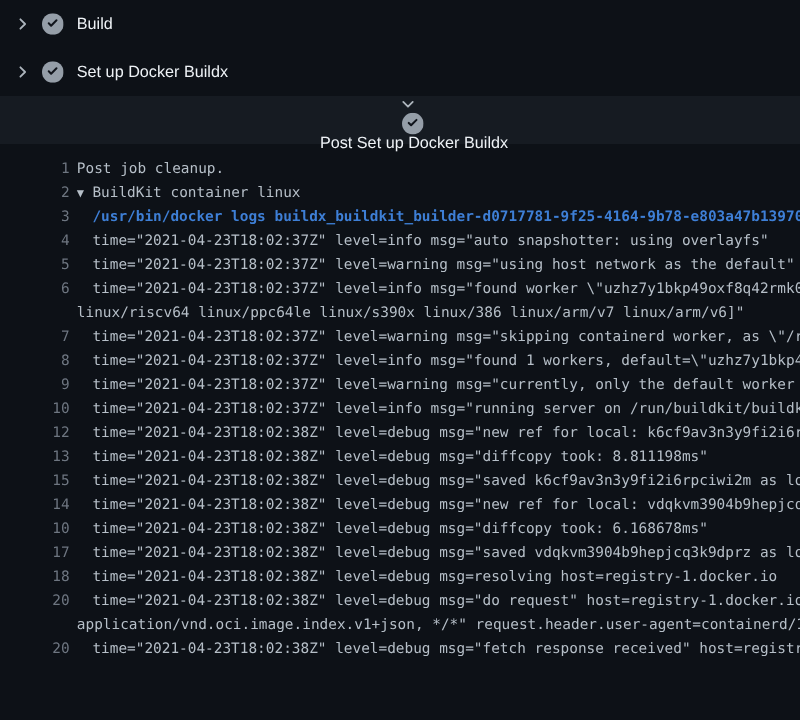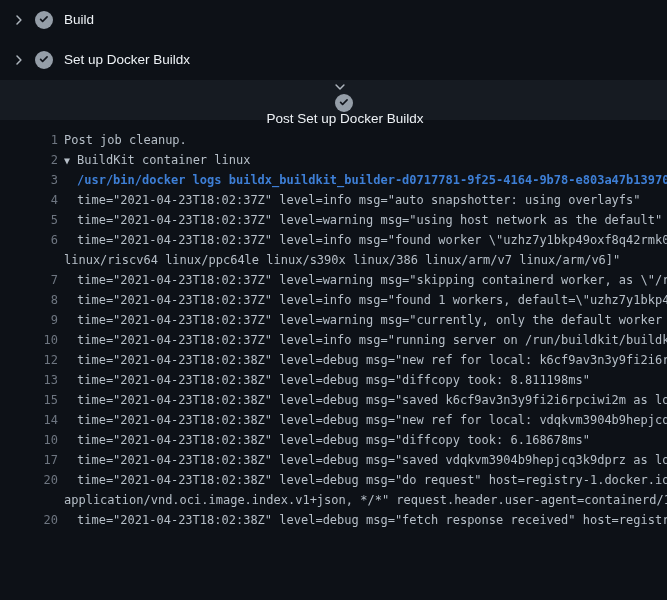--- a/index.html
+++ b/index.html
@@ -100,17 +100,18 @@
       <div class="log-row"><span class="log-num">7</span><span class="log-text ind1">time="2021-04-23T18:02:37Z" level=warning msg="skipping containerd worker, as \"/run</span></div>
       <div class="log-row"><span class="log-num">8</span><span class="log-text ind1">time="2021-04-23T18:02:37Z" level=info msg="found 1 workers, default=\"uzhz7y1bkp49ox</span></div>
       <div class="log-row"><span class="log-num">9</span><span class="log-text ind1">time="2021-04-23T18:02:37Z" level=warning msg="currently, only the default worker can</span></div>
       <div class="log-row"><span class="log-num">10</span><span class="log-text ind1">time="2021-04-23T18:02:37Z" level=info msg="running server on /run/buildkit/buildkitd</span></div>
       <div class="log-row"><span class="log-num">12</span><span class="log-text ind1">time="2021-04-23T18:02:38Z" level=debug msg="new ref for local: k6cf9av3n3y9fi2i6rpci</span></div>
       <div class="log-row"><span class="log-num">13</span><span class="log-text ind1">time="2021-04-23T18:02:38Z" level=debug msg="diffcopy took: 8.811198ms"</span></div>
       <div class="log-row"><span class="log-num">15</span><span class="log-text ind1">time="2021-04-23T18:02:38Z" level=debug msg="saved k6cf9av3n3y9fi2i6rpciwi2m as local</span></div>
       <div class="log-row"><span class="log-num">14</span><span class="log-text ind1">time="2021-04-23T18:02:38Z" level=debug msg="new ref for local: vdqkvm3904b9hepjcq3k9</span></div>
       <div class="log-row"><span class="log-num">10</span><span class="log-text ind1">time="2021-04-23T18:02:38Z" level=debug msg="diffcopy took: 6.168678ms"</span></div>
       <div class="log-row"><span class="log-num">17</span><span class="log-text ind1">time="2021-04-23T18:02:38Z" level=debug msg="saved vdqkvm3904b9hepjcq3k9dprz as local</span></div>
+      <div class="log-row"><span class="log-num">18</span><span class="log-text ind1">time="2021-04-23T18:02:38Z" level=debug msg=resolving host=registry-1.docker.io</span></div>
       <div class="log-row"><span class="log-num">20</span><span class="log-text ind1">time="2021-04-23T18:02:38Z" level=debug msg="do request" host=registry-1.docker.io re</span></div>
       <div class="log-row"><span class="log-num"></span><span class="log-text ind0">application/vnd.oci.image.index.v1+json, */*" request.header.user-agent=containerd/1.4</span></div>
       <div class="log-row"><span class="log-num">20</span><span class="log-text ind1">time="2021-04-23T18:02:38Z" level=debug msg="fetch response received" host=registry-</span></div>
     </div>
 </div>
 
 </body></html>

